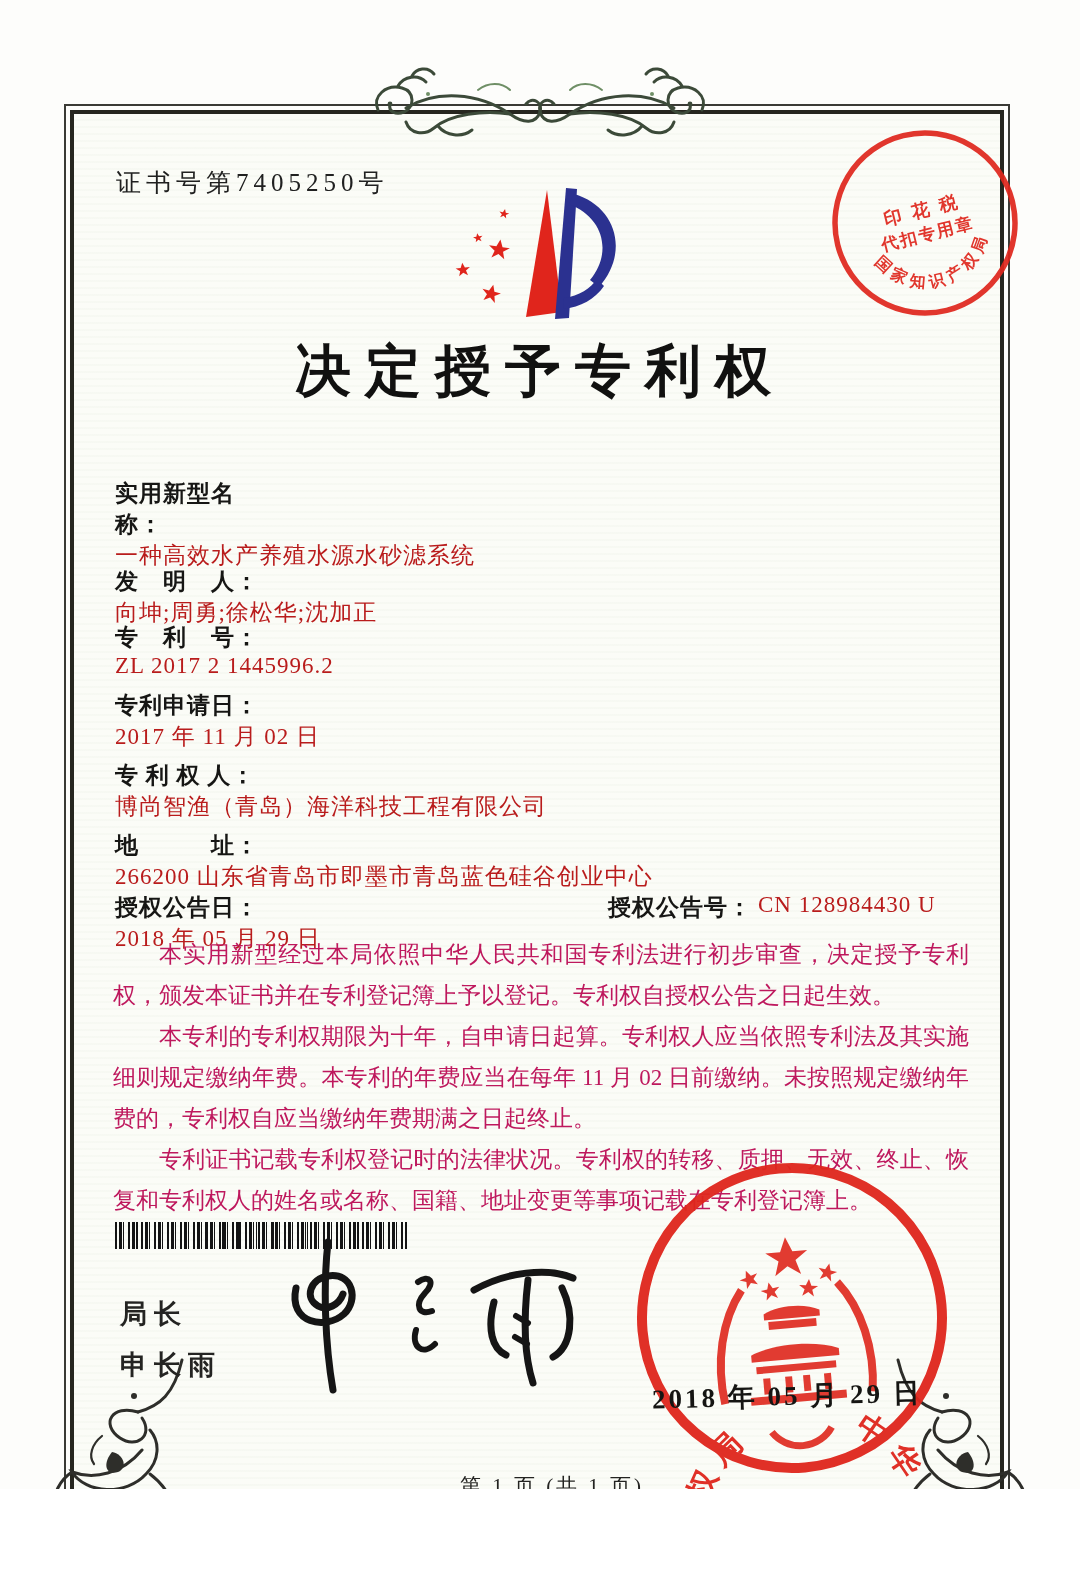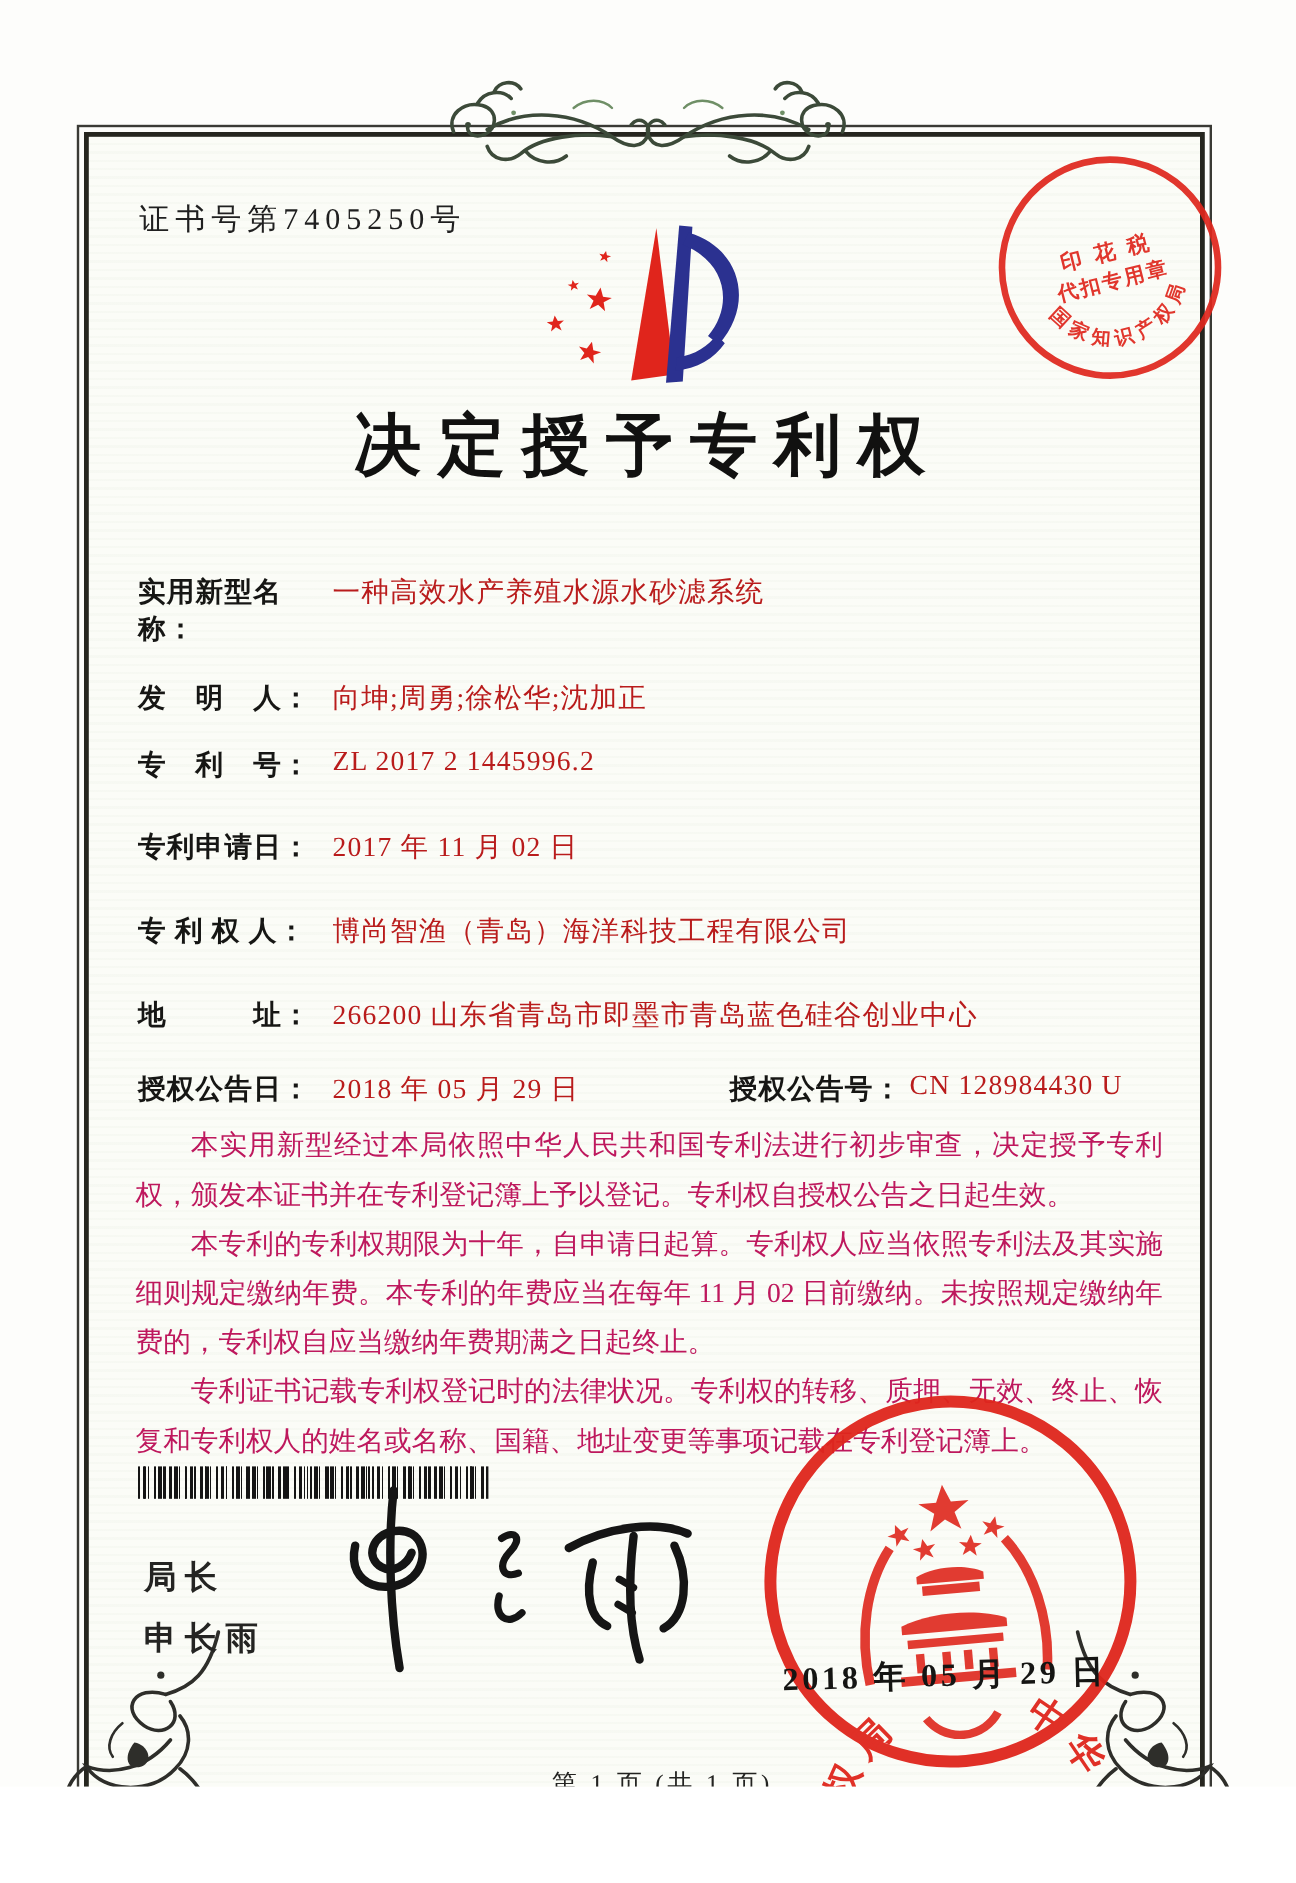--- a/index.html
+++ b/index.html
@@ -26,21 +26,21 @@
   .cert-no { position:absolute; left:116px; top:166px; font-size:25px; letter-spacing:5px;
              font-weight:500; color:#202020; }
 
   .logo { position:absolute; left:452px; top:186px; }
 
   .title { position:absolute; left:0; top:334px; width:100%; text-align:center;
            font-size:56px; font-weight:700; letter-spacing:14px; color:#111110; }
 
   
   .fields { position:absolute; left:115px; top:472px; width:856px; font-size:23px; }
-  .frow { position:absolute; left:0; width:100%; display:flex; }
+  .frow { position:absolute; left:0; width:100%; display:flex;flex-direction:column; }
   .frow .lab { width:162px; flex:none; font-weight:700; color:#161614; letter-spacing:1px; }
   .frow .val { flex:1; color:#b91c1c; letter-spacing:1px; }
   .r0{top:6px}.r1{top:94px}.r2{top:150px}.r3{top:218px}.r4{top:288px}.r5{top:358px}.r6{top:420px}
   .pair2 { position:absolute; left:493px; top:0; display:flex; }
   .pair2 .lab { width:150px; }
 
   
   .body-text { position:absolute; left:113px; top:934px; width:856px; font-size:23px;
                line-height:41px; text-align:justify; color:#be185d; }
   .body-text p { text-indent:2em; margin:0; }

